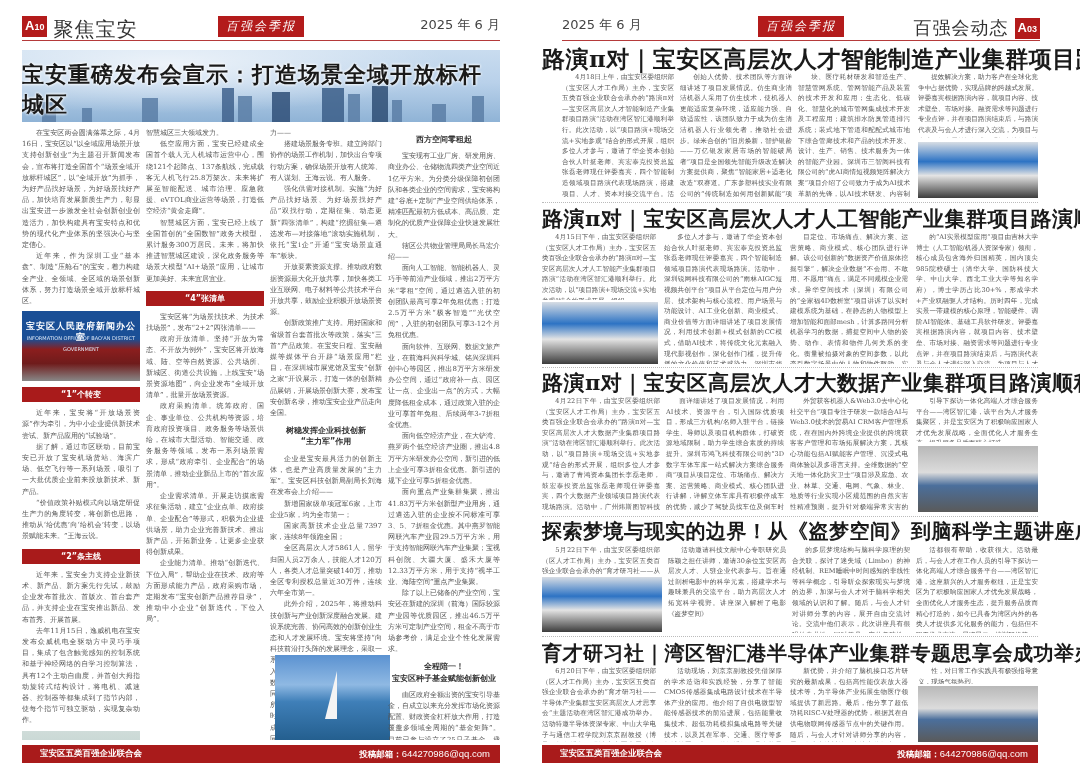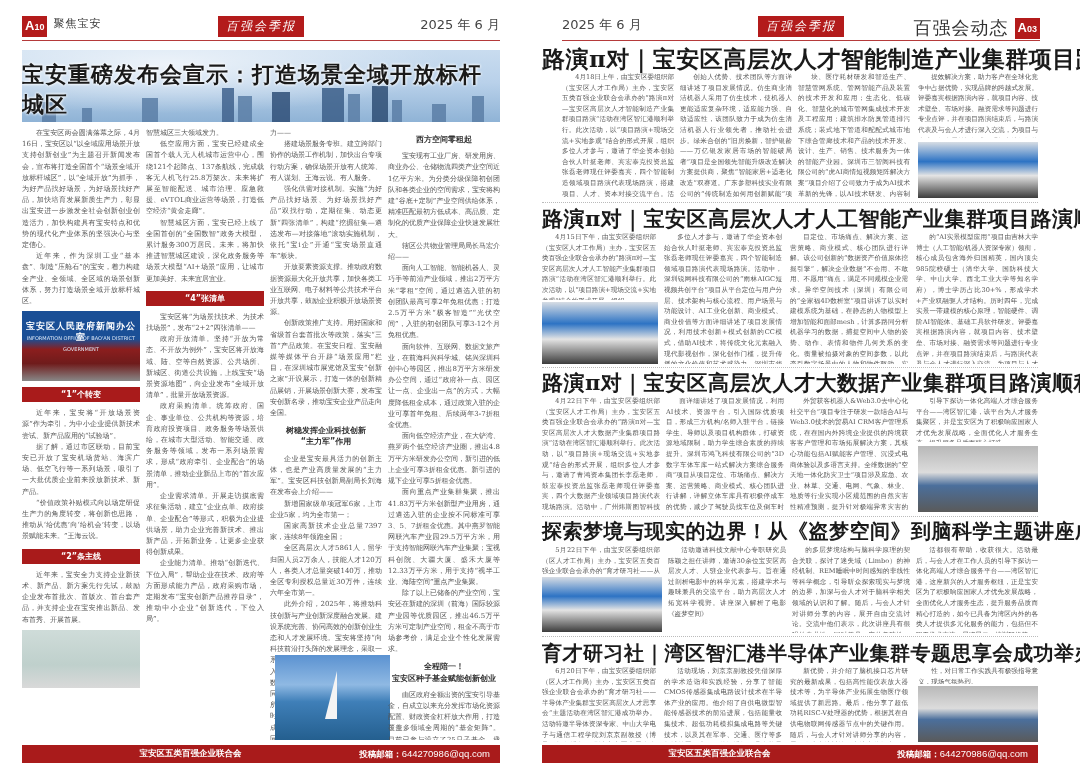--- a/index.html
+++ b/index.html
@@ -12,21 +12,21 @@
 
   
   .hdr { position: absolute; top: 16px; height: 24px; display: flex; align-items: flex-start; }
   .page-left .hdr { left: 22px; right: 40px; }
   .page-right .hdr { left: 22px; right: 40px; }
   .hdr-line { position: absolute; top: 40px; height: 1px; background: #b53a3a; }
   .page-left .hdr-line { left: 22px; right: 40px; }
   .page-right .hdr-line { left: 22px; right: 40px; }
   .pg-badge { background: #b31b1b; color: #fff; font-weight: bold; font-size: 13px; padding: 2px 3px; line-height: 16px; font-family: "Liberation Sans", sans-serif; }
   .pg-badge small { font-size: 9px; }
-  .section-title { font-size: 11px; color: #333; margin-left: 6px; letter-spacing: 1px; }
+  .section-title { font-size: 20px; color: #333; margin-left: 6px; letter-spacing: 1px; }
   .masthead { position: absolute; left: 50%; transform: translateX(-50%); background: #b31b1b; color: #fff; font-family: "DejaVu Serif", serif; font-size: 12px; font-style: italic; padding: 2px 8px; letter-spacing: 2px; }
   .date { margin-left: auto; font-size: 13px; color: #444; }
   .page-right .date { margin-left: 0; }
   .page-right .hdr-right { margin-left: auto; display: flex; align-items: center; gap: 6px; }
   .page-right .section-title { margin-left: 0; font-size: 18px; }
 
   
   .hero { position: absolute; left: 22px; top: 50px; width: 478px; height: 72px; overflow: hidden;
     background: linear-gradient(180deg, #c9dcef 0%, #b9d1ea 45%, #8fb3d6 100%); }
   .hero .sky { position: absolute; inset: 0; background: radial-gradient(ellipse at 30% 20%, rgba(255,255,255,0.7), transparent 60%); }
@@ -45,21 +45,21 @@
   .photo.sail { background: linear-gradient(180deg, #5b92d1 0%, #8fb9e3 35%, #3f7fb8 55%, #245f8f 100%); }
   .photo.group { background: linear-gradient(180deg, #d7dde4 0%, #2d73c4 35%, #e4e4e4 60%, #3c3c3c 100%); }
   .photo.meeting { background: linear-gradient(180deg, #b8b8b8 0%, #dcdcdc 40%, #4b6f9c 60%, #5a5a5a 100%); }
   .photo .ph-label { position: absolute; left: 0; right: 0; top: 10px; text-align: center; color: #fff; font-size: 9px; font-weight: bold; font-family: "DejaVu Sans", sans-serif; letter-spacing: 1px; }
   .photo .ph-sub { position: absolute; left: 0; right: 0; top: 22px; text-align: center; color: #dbe6f5; font-size: 5px; font-family: "DejaVu Sans", sans-serif; }
 
   
   .footer { position: absolute; top: 745px; height: 18px; background: #a91b1b; color: #fff; display: flex; align-items: center; font-size: 8.5px; font-weight: bold; font-family: "DejaVu Sans", sans-serif; }
   .page-left .footer { left: 22px; width: 478px; }
   .page-right .footer { left: 2px; width: 496px; }
-  .footer .org { flex: 1; text-align: center; }
+  .footer .org { flex: 1; text-align: left; padding-left: 18px; }
   .footer .mail { padding-right: 10px; }
   .footer .mail .addr { font-family: "Liberation Sans", sans-serif; font-size: 9.5px; font-weight: normal; }
 
   
   .art-title { position: absolute; left: 2px; width: 496px; font-family: "DejaVu Serif", serif; font-weight: bold; color: #1a1a1a; text-align: center; white-space: nowrap; letter-spacing: 0.5px; }
   .dots { position: absolute; left: 2px; width: 496px; border-top: 1px dotted #bbb; }
   .rcol { position: absolute; font-size: 6.6px; line-height: 10.6px; color: #555; text-align: justify; overflow: hidden; font-family: "DejaVu Serif", serif; }
   .rcol p { text-indent: 2em; }
 </style>
 </head>
@@ -97,20 +97,21 @@
     <div class="photo press" style="height:70px;">
       <div class="ph-label">宝安区人民政府新闻办公室</div>
       <div class="ph-sub">INFORMATION OFFICE OF BAO'AN DISTRICT GOVERNMENT</div>
     </div>
     <div class="redbar">“1”个转变</div>
     <p>近年来，宝安将“开放场景资源”作为牵引，为中小企业提供新技术尝试、新产品应用的“试验场”。</p>
     <p>据了解，通过市区联动，目前宝安已开放了宝安机场货站、海滨广场、低空飞行等一系列场景，吸引了一大批优质企业前来投放新技术、新产品。</p>
     <p>“价值政策补贴模式向以场定研促生产力的角度转变，将创新也思路，推动从‘给优惠’向‘给机会’转变，以场景赋能未来。”王海云说。</p>
     <div class="redbar">“2”条主线</div>
     <p>近年来，宝安全力支持企业新技术、新产品、新方案先行先试，鼓励企业发布首批次、首版次、首台套产品，并支持企业在宝安推出新品、发布首秀、开展首展。</p>
+    <p>去年11月15日，逸威机电在宝安发布众威机电全驱动方中灵巧手项目，集成了包含触觉感知的控制系统和基于神经网络的自学习控制算法，具有12个主动自由度，并首创大拇指动旋转式结构设计，将电机、减速器、控制器等都集成到了指节内部，使每个指节可独立驱动，实现复杂动作。</p>
     <div class="photo robot" style="height:58px;"></div>
 
   </div>
 
   <div class="col" style="left:146px;top:128px;width:118px;height:612px;">
     <p style="text-indent:0">智慧城区三大领域发力。</p>
     <p>低空应用方面，宝安已经建成全国首个载人无人机城市运营中心，围绕121个起降点、137条航线，完成载客无人机飞行25.8万架次。未来将扩展至智能配送、城市治理、应急救援、eVTOL商业运营等场景，打造低空经济“黄金走廊”。</p>
     <p>智慧城区方面，宝安已经上线了全国首创的“全国数智”政务大模型，累计服务300万居民。未来，将加快推进智慧城区建设，深化政务服务等场景大模型“AI+场景”应用，让城市更加美好、未来宜居宜业。</p>
     <div class="redbar">“4”张清单</div>
     <p>宝安区将“为场景找技术、为技术找场景”，发布“2+2”四张清单——</p>

